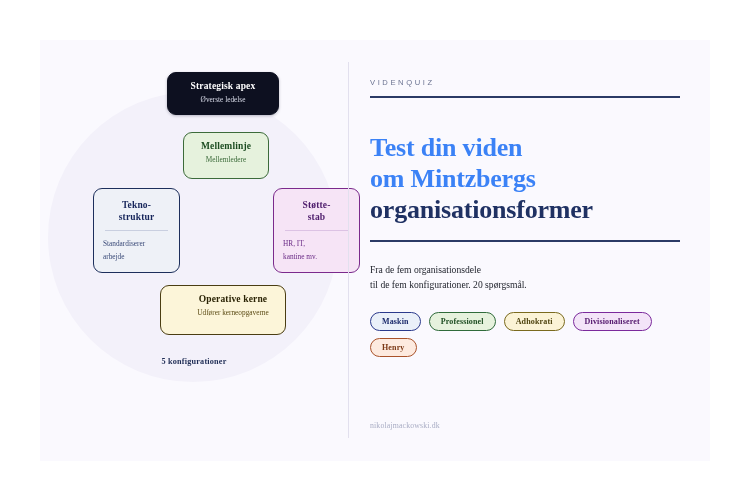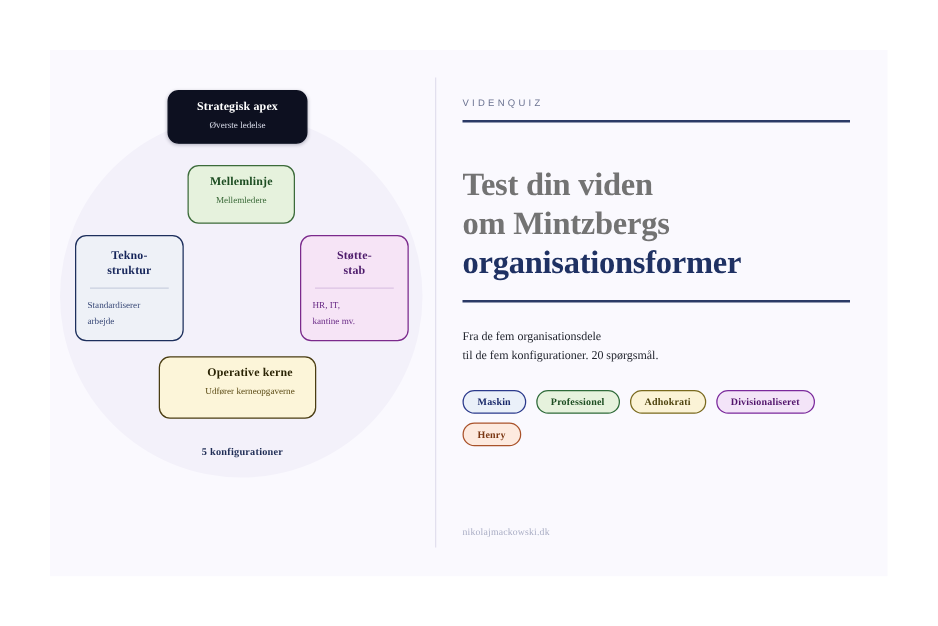--- a/index.html
+++ b/index.html
@@ -52,20 +52,21 @@
     width: 308px;
     height: 421px;
   }
 
   .node {
     position: absolute;
     box-sizing: border-box;
     border-radius: 9px;
     text-align: center;
     padding: 7px 8px 8px 8px;
+    margin-left: 33px;
   }
   .node .n-title {
     font-weight: bold;
     font-size: 9.5px;
     line-height: 12px;
     letter-spacing: .15px;
   }
   .node .n-sub {
     font-size: 7.3px;
     line-height: 11px;
@@ -192,21 +193,21 @@
 
   #headline {
     position: absolute;
     left: 0; top: 92px;
     width: 312px;
     font-size: 26px;
     line-height: 31px;
     font-weight: bold;
     letter-spacing: -0.2px;
   }
-  #headline .l1, #headline .l2 { color: #737373; display: block; }
+  #headline .l1, #headline .l2 { color: #3b82f6; display: block; }
   #headline .l3 { color: #1f3163; display: block; }
 
   #rule-bottom {
     position: absolute;
     left: 0; top: 200px;
     width: 310px; height: 2px;
     background: #2b3a66;
   }
 
   #subtitle {

